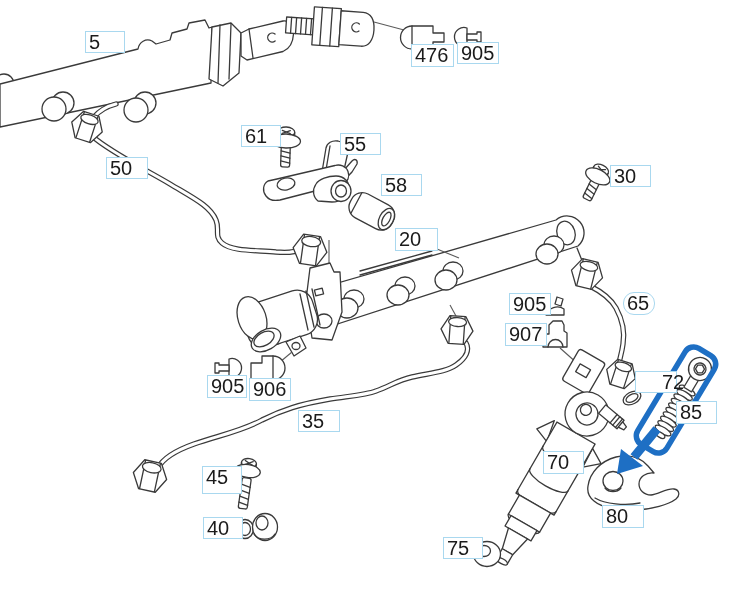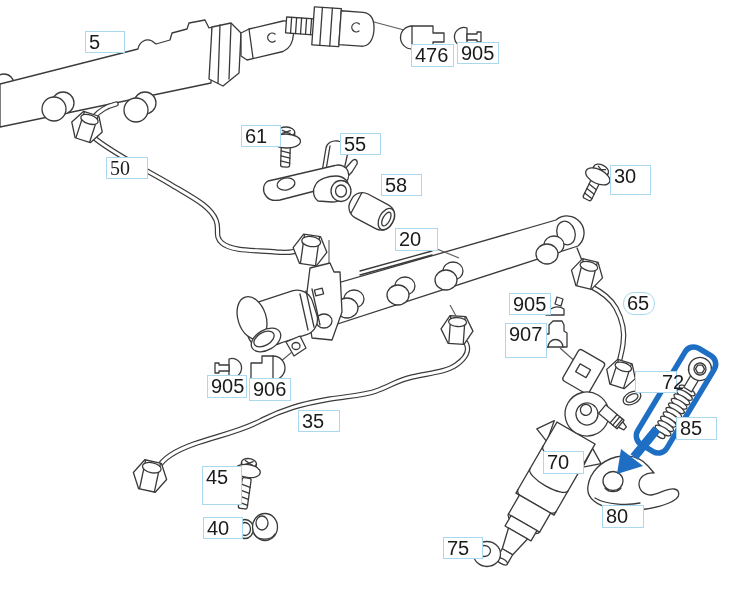--- a/index.html
+++ b/index.html
@@ -269,35 +269,35 @@
   <rect x="659" y="344" width="34" height="112" rx="10" transform="rotate(31 676 400)" fill="none" stroke="#1e6fc4" stroke-width="5.5"></rect>
   <g fill="#1e6fc4">
     <path d="M657,429 L634,457" stroke="#1e6fc4" stroke-width="9" fill="none"></path>
     <polygon points="617,474 621,449 643,466"></polygon>
   </g>
 
   <path class="lead" d="M437,249 L459,258"></path>
 </svg>
 
 <div class="plabel" style="left:85px;  top:31px;  width:40px; height:22px;">5</div>
-<div class="plabel" style="left:106px; top:157px; width:42px; height:22px;font-family:Liberation Serif, serif;">50</div>
+<div class="plabel" style="left:106px; top:157px; width:42px; height:22px;">50</div>
 <div class="plabel" style="left:241px; top:125px; width:40px; height:22px;">61</div>
 <div class="plabel" style="left:340px; top:133px; width:41px; height:22px;">55</div>
 <div class="plabel" style="left:381px; top:174px; width:41px; height:22px;">58</div>
 <div class="plabel" style="left:411px; top:44px;  width:43px; height:23px;">476</div>
 <div class="plabel" style="left:457px; top:42px;  width:42px; height:22px;">905</div>
 <div class="plabel" style="left:395px; top:228px; width:43px; height:23px;">20</div>
-<div class="plabel" style="left:610px; top:165px; width:41px; height:30px;">30</div>
+<div class="plabel" style="left:610px; top:165px; width:41px; height:22px;">30</div>
 <div class="plabel" style="left:509px; top:293px; width:42px; height:22px;">905</div>
-<div class="plabel" style="left:505px; top:323px; width:42px; height:35px;">907</div>
+<div class="plabel" style="left:505px; top:323px; width:42px; height:23px;">907</div>
 <div class="plabel" style="left:623px; top:292px; width:32px; height:23px;border-radius:11px;">65</div>
 <div class="plabel" style="left:635px; top:371px; width:42px; height:22px;padding-left:26px;">72</div>
-<div class="plabel" style="left:676px; top:401px; width:41px; height:23px;margin-top:16px;">85</div>
+<div class="plabel" style="left:676px; top:401px; width:41px; height:23px;">85</div>
 <div class="plabel" style="left:207px; top:375px; width:40px; height:23px;">905</div>
 <div class="plabel" style="left:249px; top:378px; width:42px; height:23px;">906</div>
 <div class="plabel" style="left:298px; top:410px; width:42px; height:22px;">35</div>
-<div class="plabel" style="left:202px; top:466px; width:40px; height:39px;">45</div>
+<div class="plabel" style="left:202px; top:466px; width:40px; height:28px;">45</div>
 <div class="plabel" style="left:203px; top:517px; width:40px; height:22px;">40</div>
 <div class="plabel" style="left:496px; top:451px; width:41px; height:23px;margin-left:47px;">70</div>
 <div class="plabel" style="left:602px; top:505px; width:42px; height:23px;">80</div>
 <div class="plabel" style="left:443px; top:537px; width:40px; height:22px;">75</div>
 
 </div>
 
 </body></html>

